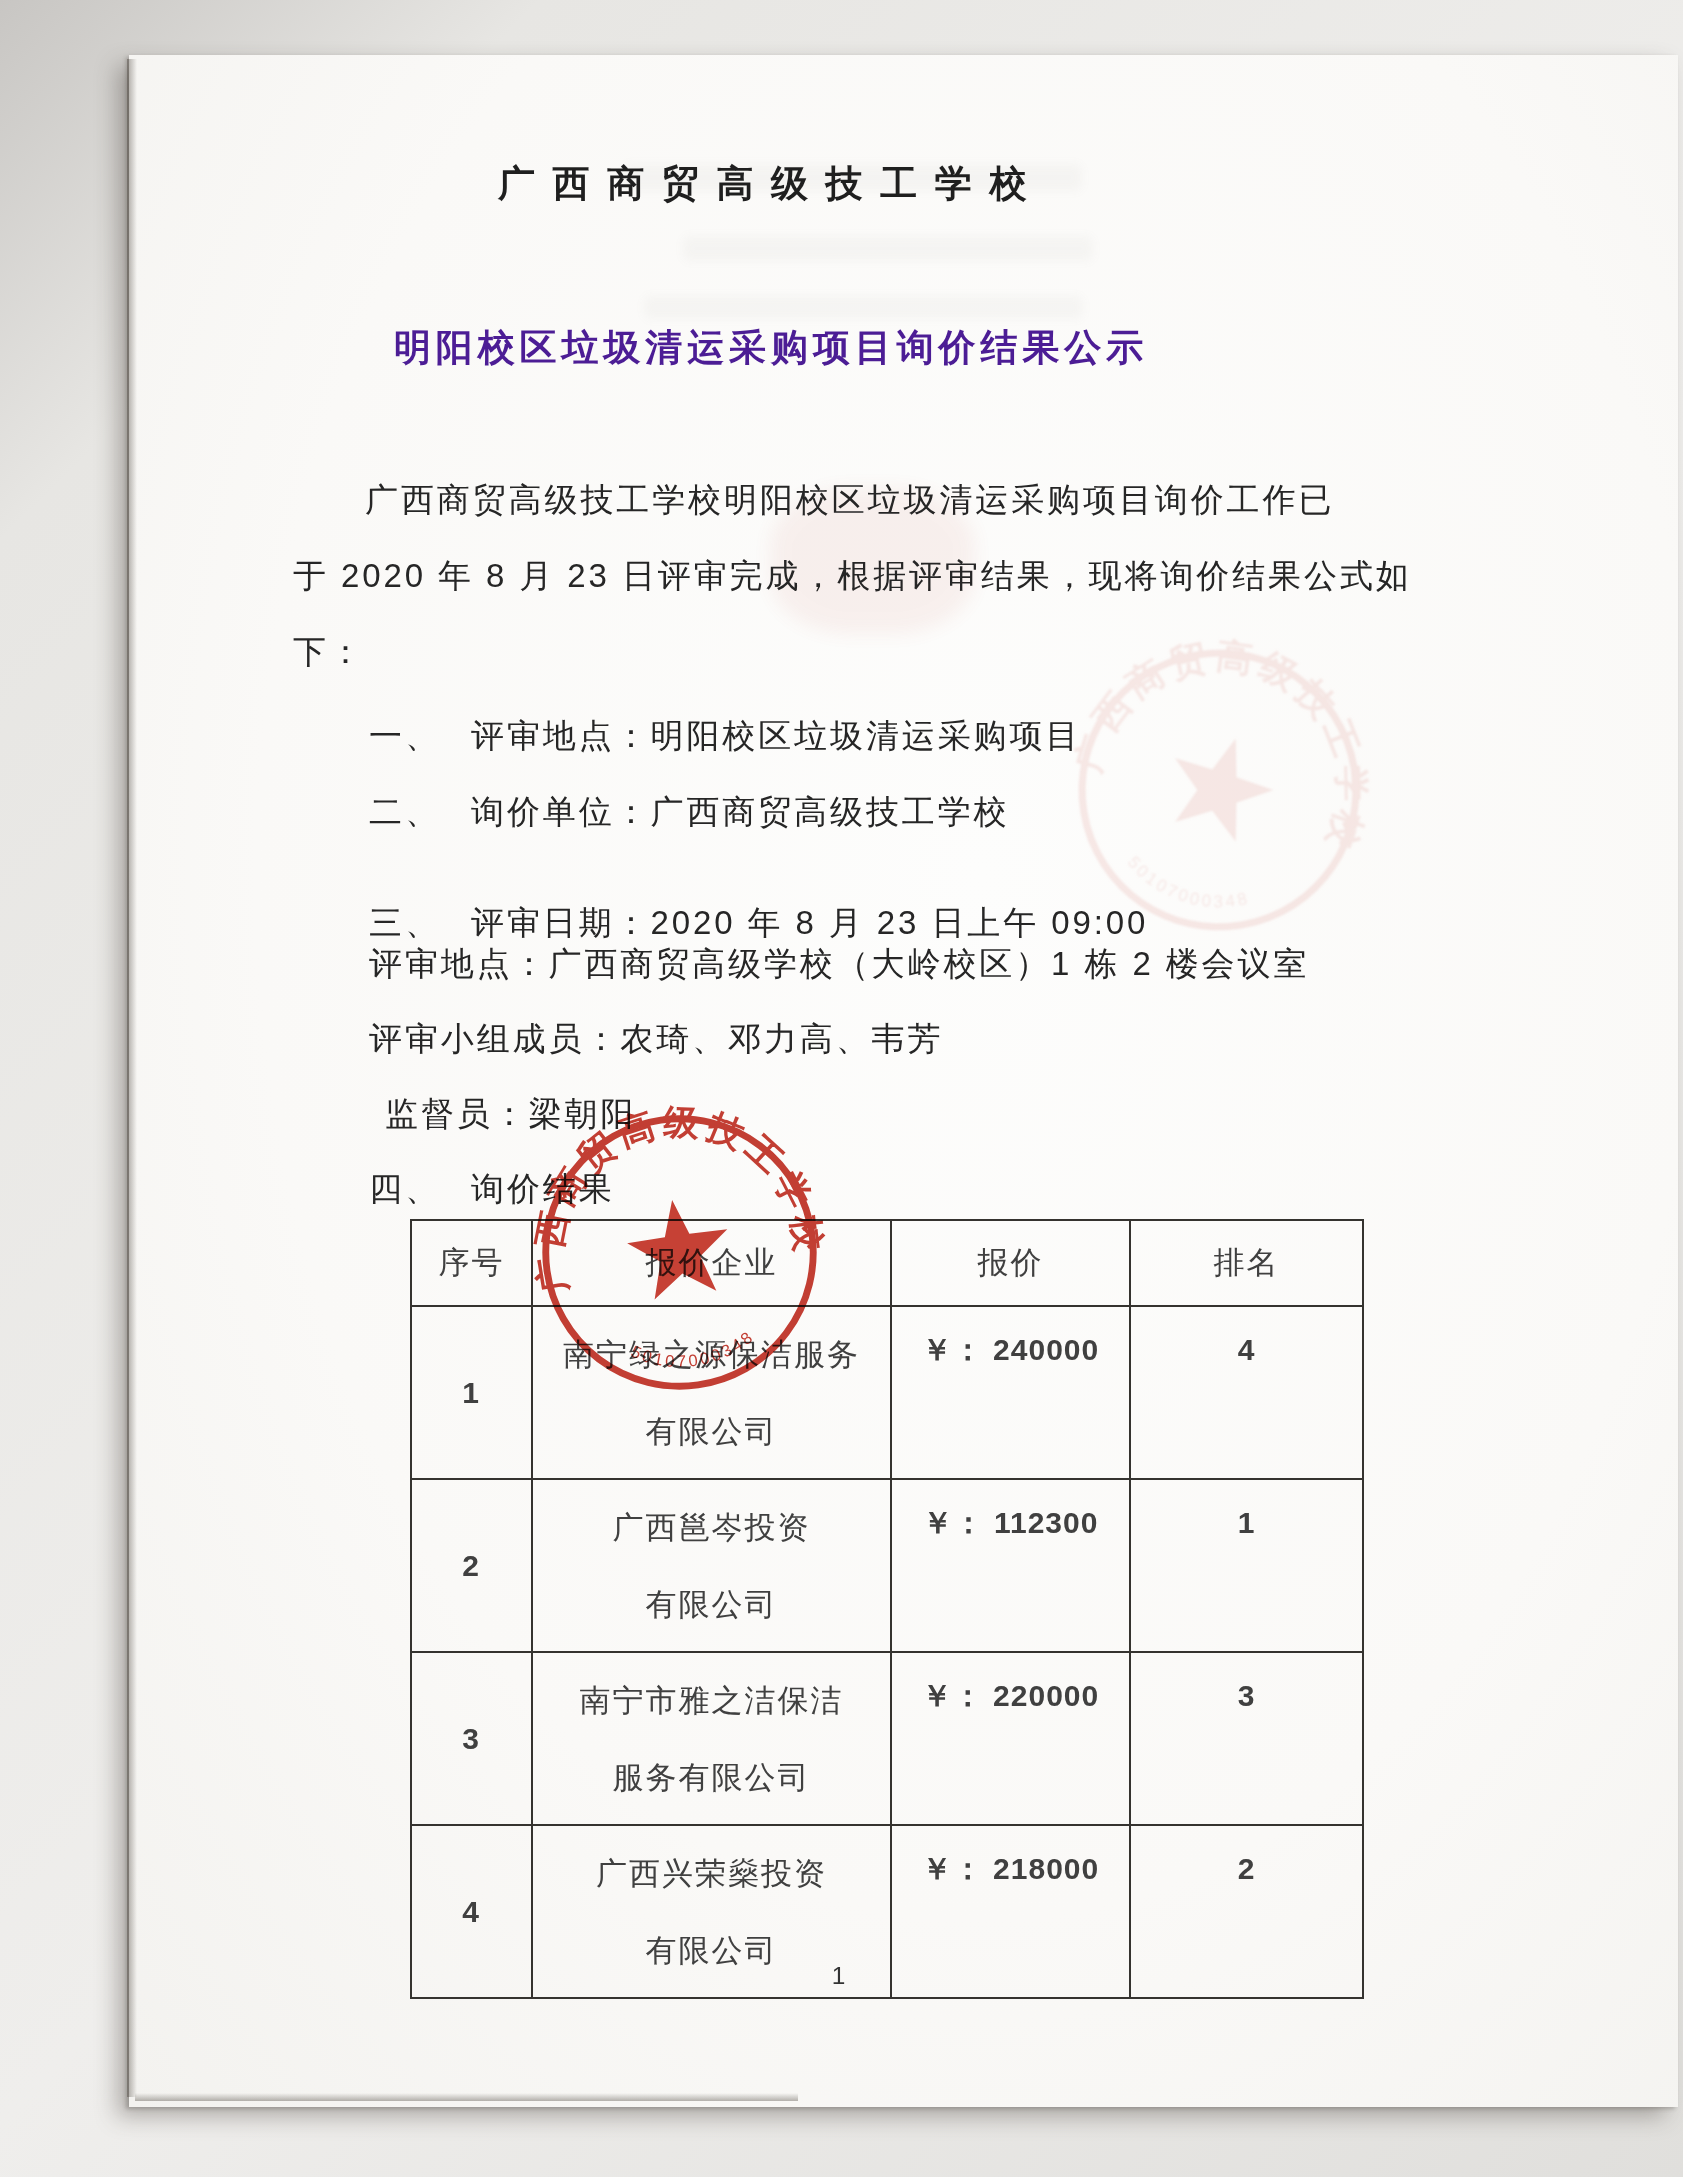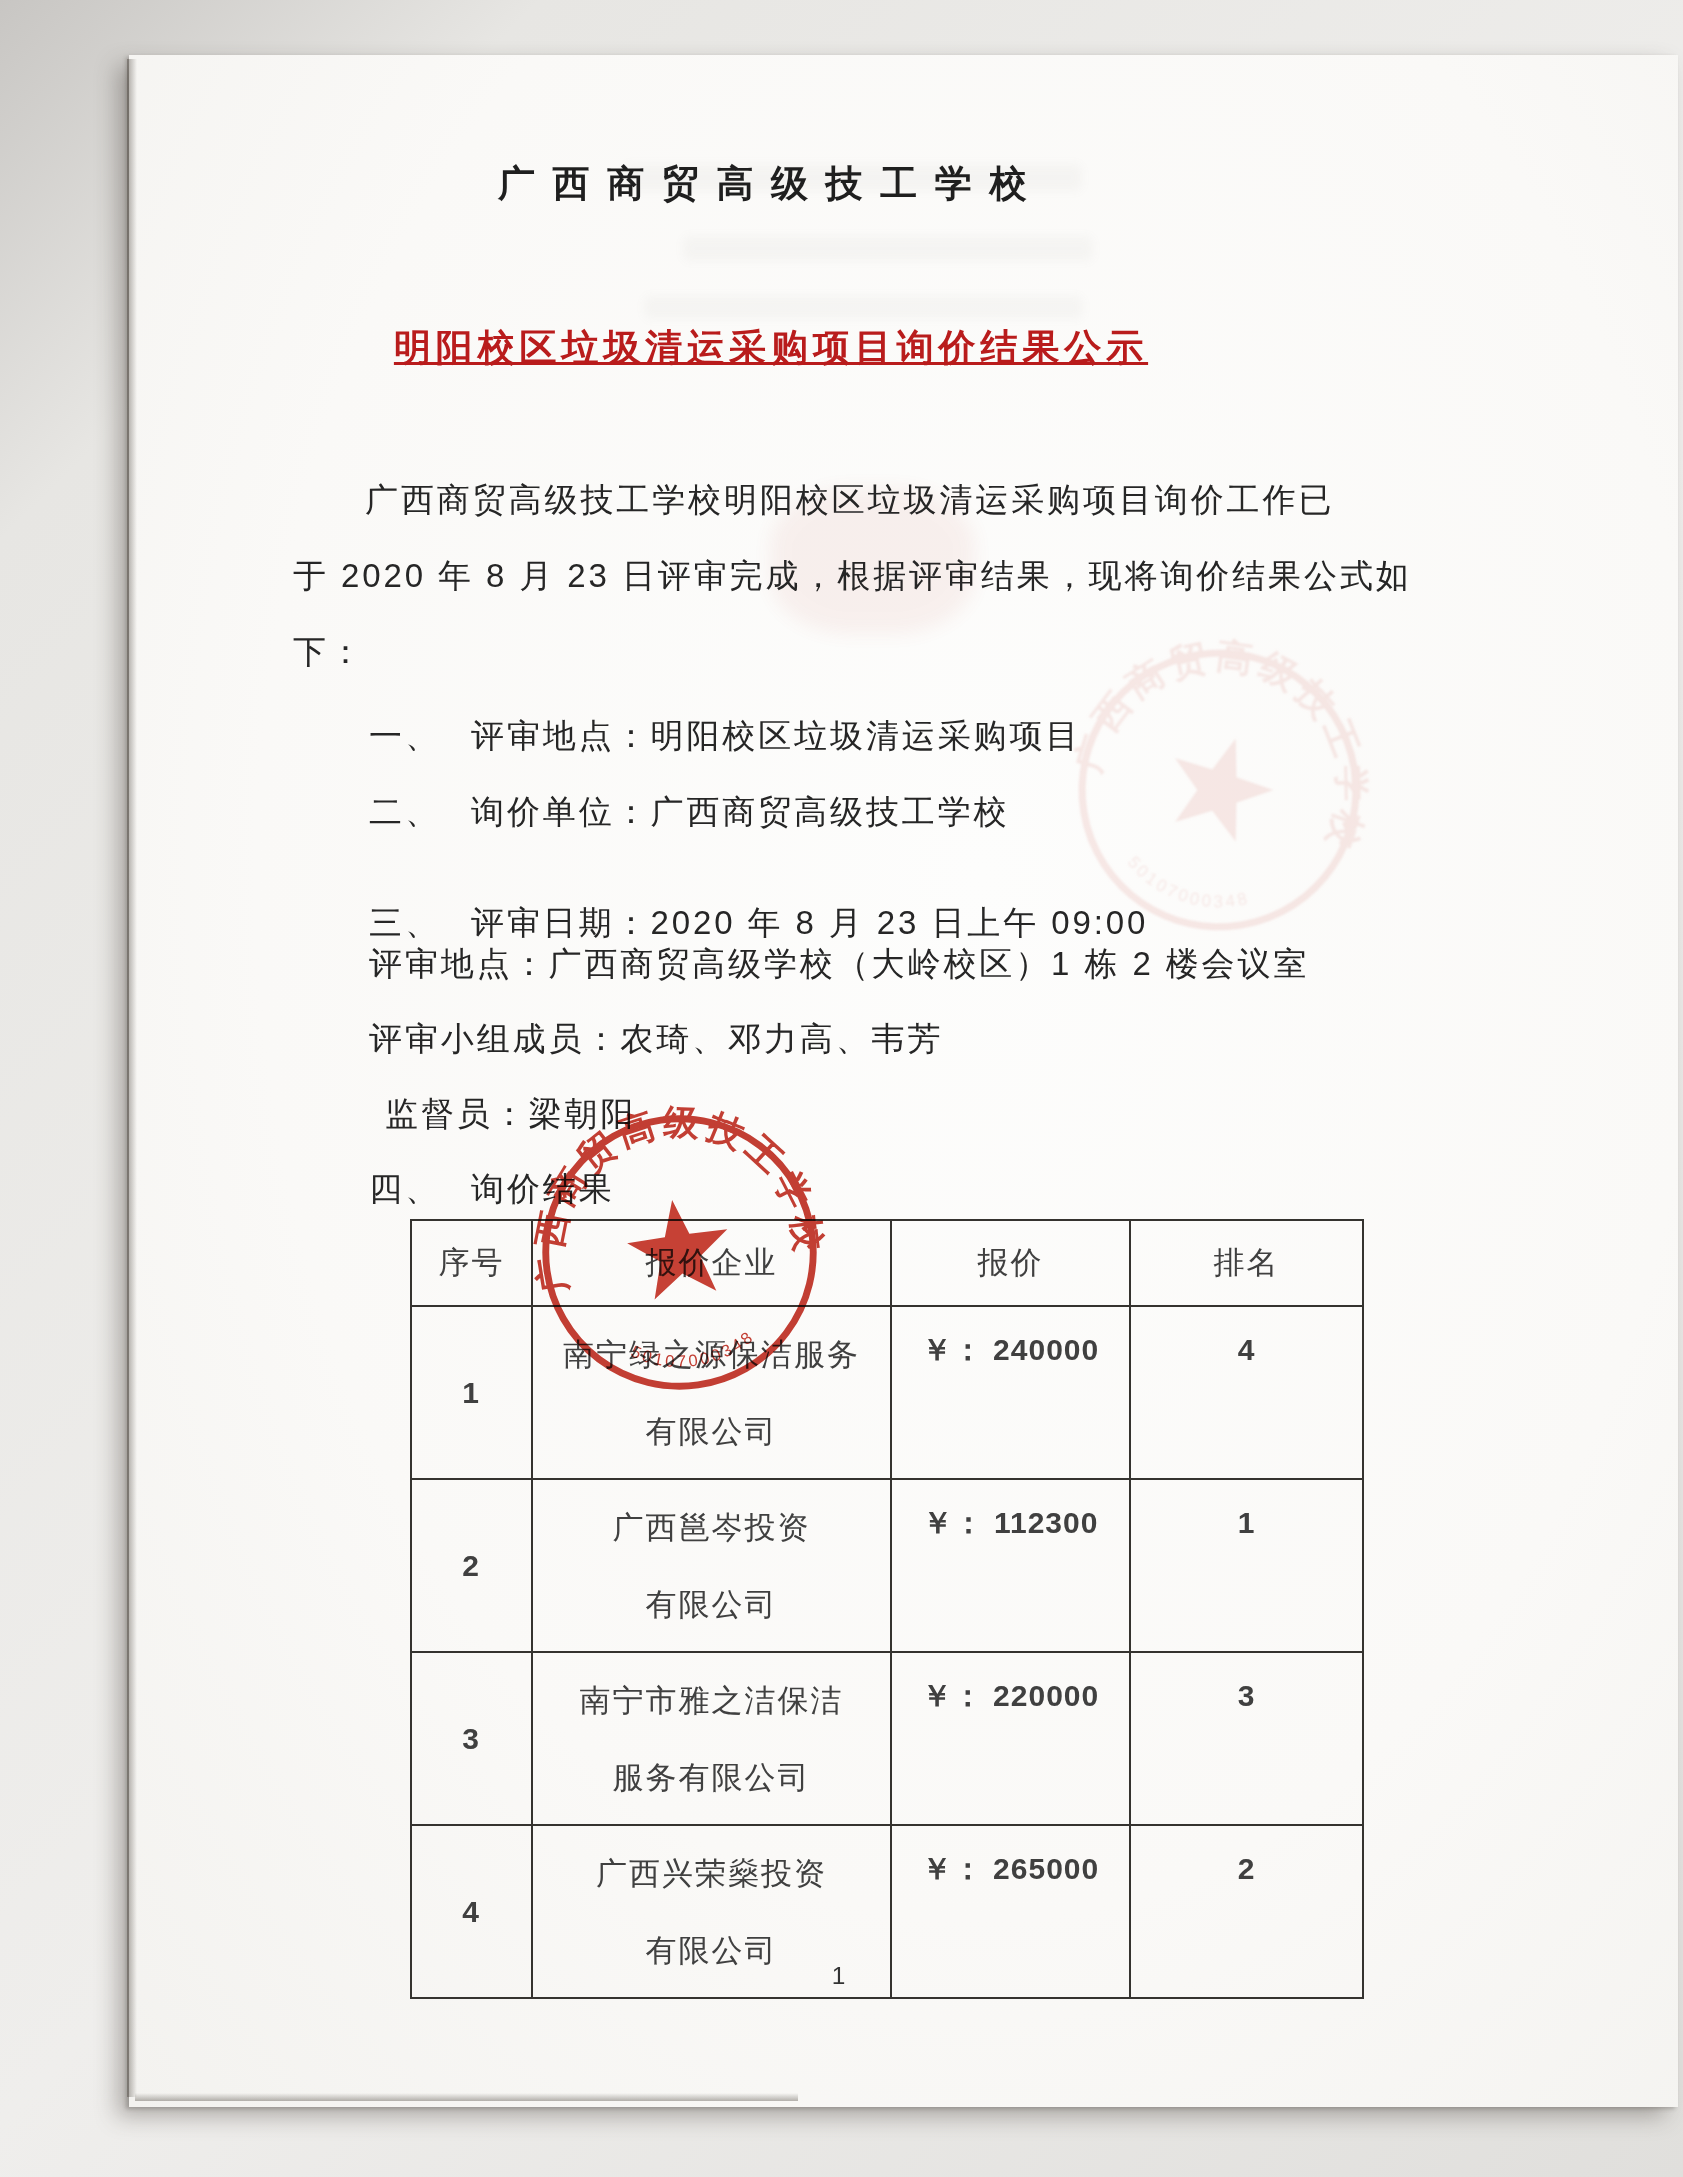--- a/index.html
+++ b/index.html
@@ -20,21 +20,21 @@
     background:linear-gradient(0deg,rgba(75,68,60,.40),rgba(75,68,60,0));}
   .ghost{position:absolute;background:#9a978f;opacity:.06;filter:blur(4.9px);border-radius:5.9px;}
   .ghost-red{position:absolute;background:#c05548;opacity:.07;filter:blur(8.8px);border-radius:40%;}
 
   .doc-title{
     position:absolute;left:215px;top:159px;width:1112px;text-align:center;
     font-size:37px;font-weight:700;letter-spacing:17.6px;color:#1f1f1f;white-space:nowrap;
   }
   .doc-subtitle{
     position:absolute;left:215px;top:323px;width:1112px;text-align:center;
-    font-size:37px;font-weight:700;letter-spacing:4.9px;color:#b91c1c;white-space:nowrap;text-decoration:underline;
+    font-size:37px;font-weight:700;letter-spacing:4.9px;color:#4c1d95;white-space:nowrap;
   }
   .bodyline{
     position:absolute;left:293px;width:1092px;font-size:33px;letter-spacing:2.9px;
     color:#262626;white-space:nowrap;line-height:43px;
   }
   .indent1{padding-left:72px;}
   .itemline{position:absolute;left:369px;font-size:33px;letter-spacing:2.9px;color:#262626;white-space:nowrap;line-height:43px;}
   .itemnum{display:inline-block;width:102px;}
   .qtable{
     position:absolute;left:410px;top:1219px;width:952px;height:689px;
@@ -146,21 +146,21 @@
           <div class="l">3</div>
         </td>
   </tr>
   <tr class="row">
     <td class="c-no">4</td>
     <td class="c-comp">
       <div class="l">广西兴荣燊投资</div>
       <div class="l">有限公司</div>
     </td>
     <td class="c-price">
-          <div class="l">￥： 265000</div>
+          <div class="l">￥： 218000</div>
         </td>
     <td class="c-rank">
           <div class="l">2</div>
         </td>
   </tr>
 </tbody>
   </table>
 
 <div class="pageno">1</div>
 

